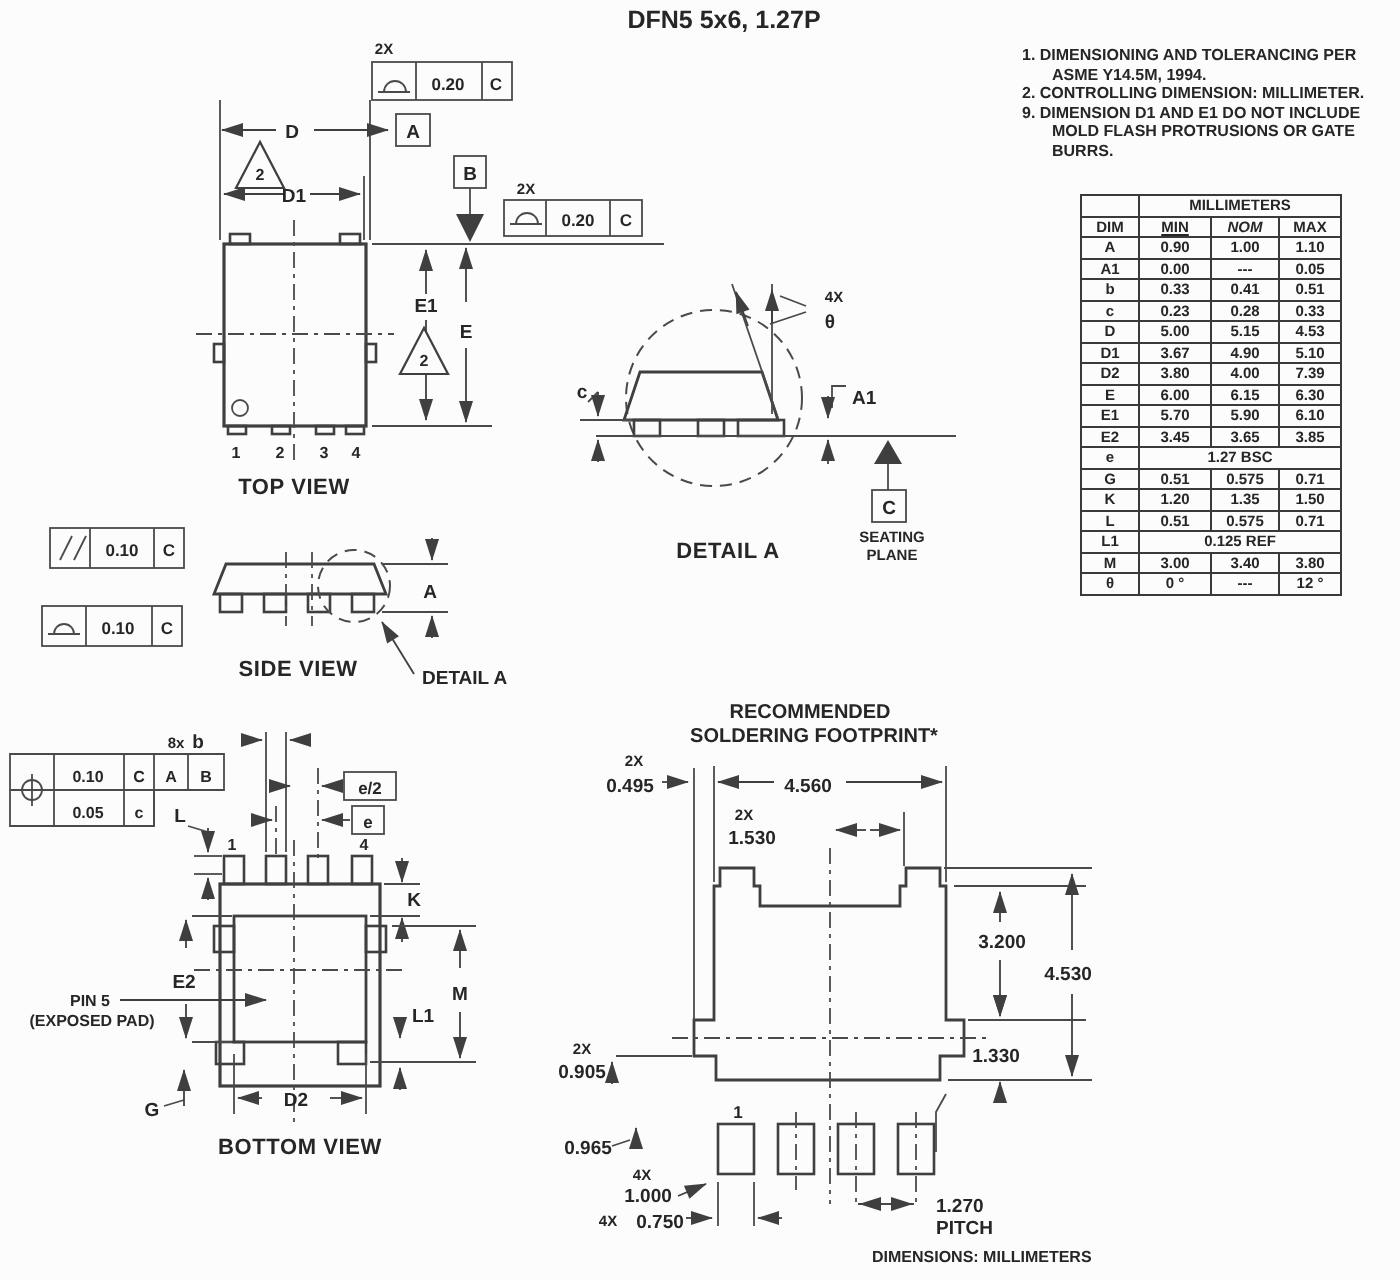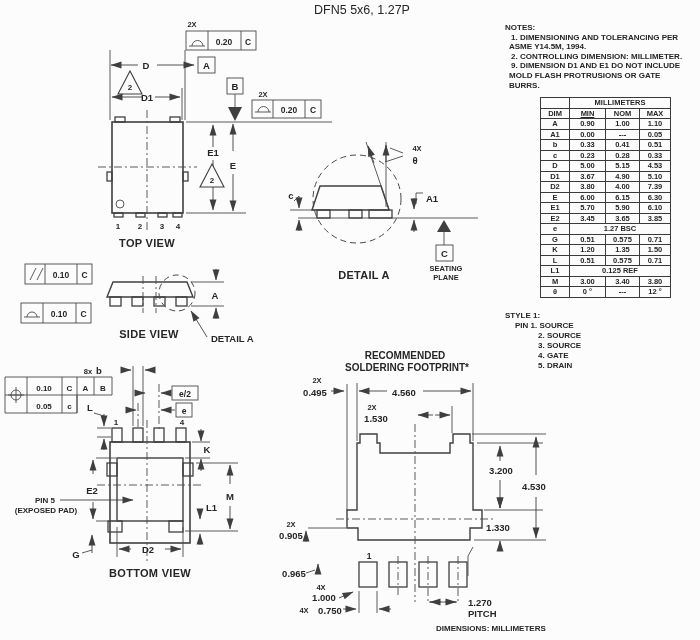--- a/index.html
+++ b/index.html
@@ -23,32 +23,32 @@
   svg text{font-family:"Liberation Sans",sans-serif;font-weight:bold;fill:#262626;text-anchor:middle;}
   .f7{font-size:7.5px;}
   .f8{font-size:8px;}
   .f85{font-size:8.5px;}
   .f9{font-size:9.5px;}
   .f10{font-size:10px;}
   .f11{font-size:11px;letter-spacing:0.3px;}
   .ta-s{text-anchor:start;}
 
   
-  .title{left:262px;top:4px;width:200px;text-align:center;font-size:12.5px;font-weight:normal;line-height:13px;}
+  .title{left:262px;top:4px;width:200px;text-align:center;font-size:12.5px;font-weight:bold;line-height:13px;}
 
   
   .notes{left:505px;top:23px;width:192px;font-size:8px;font-weight:bold;line-height:9.6px;}
   .notes .item{margin-left:6px;}
-  .notes .cont{margin-left:4px;}
+  .notes .cont{margin-left:21px;}
 
   
   .dimtable{left:540px;top:97px;border-collapse:collapse;table-layout:fixed;}
   .dimtable td,.dimtable th{border:1px solid #3a3a3a;font-size:7.5px;font-weight:bold;
       text-align:center;padding:0;height:9.5px;line-height:9.5px;white-space:nowrap;}
-  .c-dim{width:28px;}.c-min{width:35px;text-decoration:underline;}.c-nom{width:33px;}.c-max{width:30px;}
+  .c-dim{width:28px;}.c-min{width:35px;text-decoration:underline;}.c-nom{width:33px;font-style:italic;}.c-max{width:30px;}
 
   
   .style1{left:505px;top:311px;font-size:8px;font-weight:bold;line-height:10px;}
   .style1 .p1{margin-left:10px;}
   .style1 .pn{margin-left:33px;}
 </style>
 </head>
 <body>
 
 <div class="canvas">
@@ -397,21 +397,20 @@
 
       <text class="f8 ta-s" x="436" y="631">DIMENSIONS: MILLIMETERS</text>
     </g>
   </svg>
 
   <div class="abs title">
     <div>DFN5 5x6, 1.27P</div>
   </div>
 
   <div class="abs notes">
-    <div>NOTES:</div>
     <div class="item">1. DIMENSIONING AND TOLERANCING PER</div>
     <div class="cont">ASME Y14.5M, 1994.</div>
     <div class="item">2. CONTROLLING DIMENSION: MILLIMETER.</div>
     <div class="item">9. DIMENSION D1 AND E1 DO NOT INCLUDE</div>
     <div class="cont">MOLD FLASH PROTRUSIONS OR GATE</div>
     <div class="cont">BURRS.</div>
   </div>
 
   <table class="abs dimtable">
     <tbody>
@@ -519,22 +518,14 @@
         </tr>
     <tr>
           <td>θ</td>
           <td>0 °</td>
           <td>---</td>
           <td>12 °</td>
         </tr>
   </tbody>
     </table>
 
-  <div class="abs style1">
-    <div>STYLE 1:</div>
-    <div class="p1">PIN 1. SOURCE</div>
-    <div class="pn">2. SOURCE</div>
-    <div class="pn">3. SOURCE</div>
-    <div class="pn">4. GATE</div>
-    <div class="pn">5. DRAIN</div>
-  </div>
 
 </div>
 
 </body></html>

